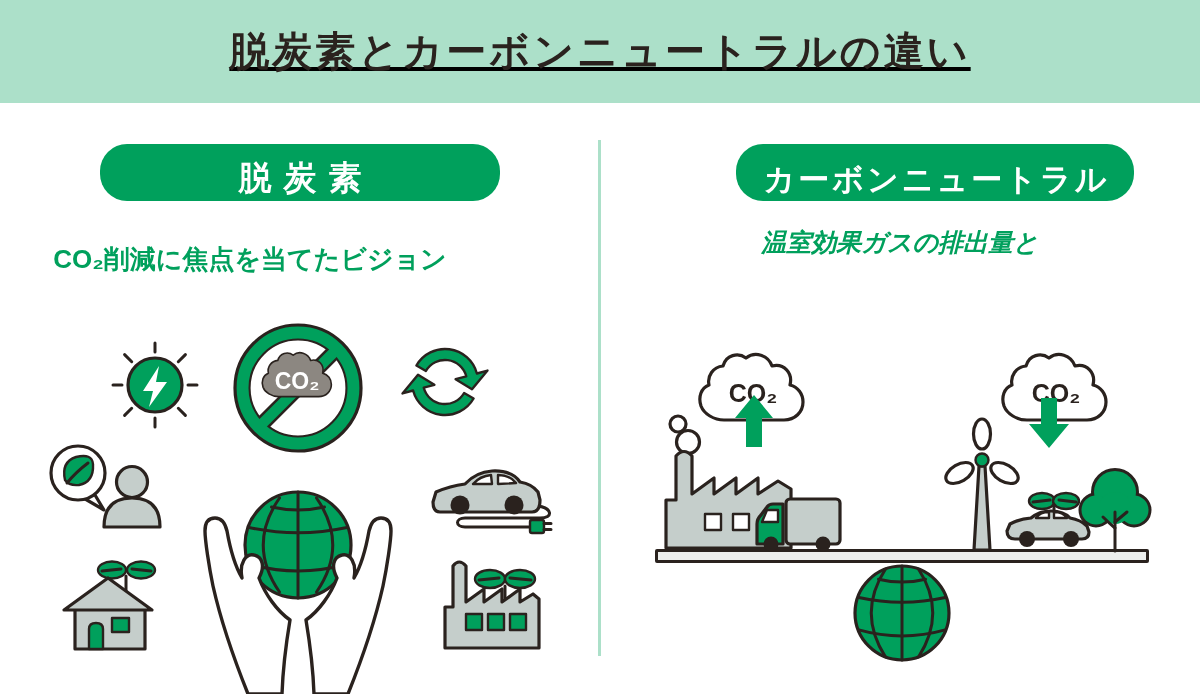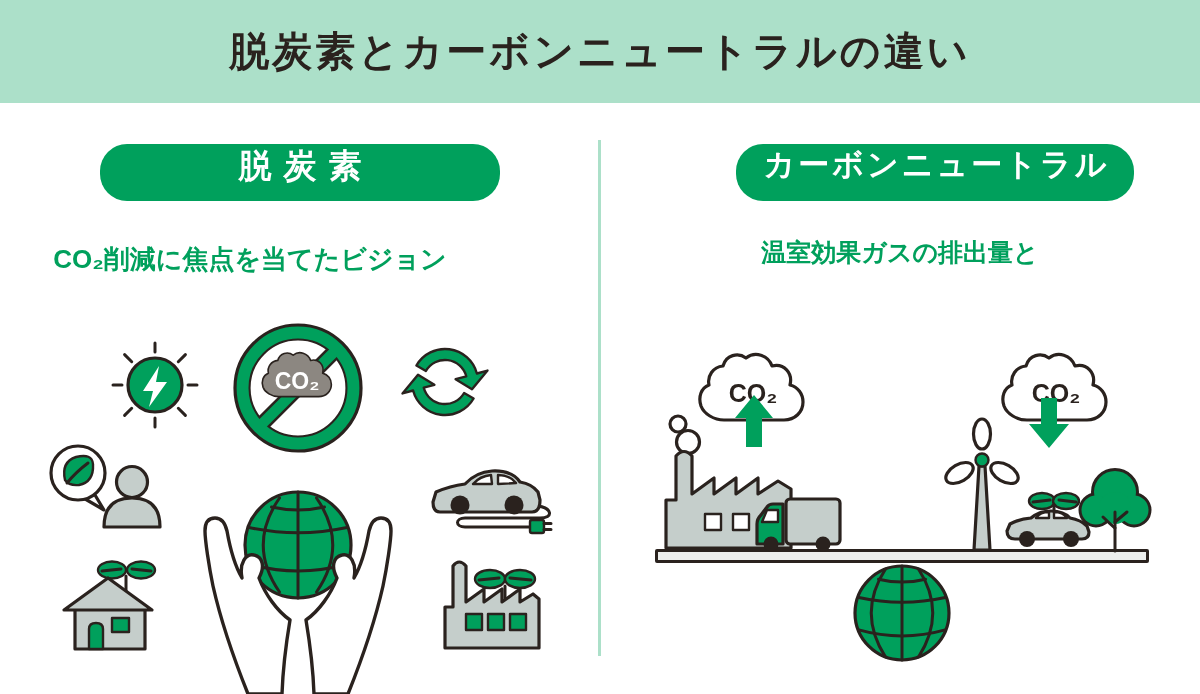--- a/index.html
+++ b/index.html
@@ -1,28 +1,28 @@
 <!DOCTYPE html>
 <html style="--band: #ACE0C9; --green: #00A05C; --outline: #2A221E; --gray: #C5CECB; --cloud_gray: #8C8781; --plank: #EDEEEC;"><head>
 <meta charset="utf-8">
 <style>
   html,body{margin:0;padding:0;}
   .canvas{position:relative;width:1200px;height:694px;background:#ffffff;overflow:hidden;
     font-family:"Liberation Sans","DejaVu Sans",sans-serif;}
   .band{position:absolute;left:0;top:0;width:1200px;height:103px;background:var(--band);
-    display:flex;align-items:center;justify-content:center;}
+    display:flex;align-items:center;justify-content:center;text-decoration:underline;}
   .band h1{margin:0;font-size:40px;font-weight:700;letter-spacing:3px;color:var(--outline);}
   .divider{position:absolute;left:598px;top:140px;width:3px;height:516px;background:var(--band);}
   .pill{position:absolute;height:57px;border-radius:27px;background:var(--green);color:#fff;
-    display:flex;align-items:flex-start;justify-content:center;font-weight:700;}
+    display:flex;align-items:flex-end;justify-content:center;font-weight:700;}
   .pill.pl{left:100px;top:144px;width:400px;font-size:33px;letter-spacing:12px;text-indent:12px;}
   .pill.pr{left:702px;top:144px;width:398px;font-size:31px;letter-spacing:3px;text-indent:3px;margin-left:34px;}
   .subtitle{position:absolute;color:var(--green);font-weight:700;text-align:center;}
   .subtitle.sl{left:0;top:216px;width:500px;font-size:26px;}
-  .subtitle.sr{left:600px;top:236px;width:600px;font-size:25px;line-height:33px;}
+  .subtitle.sr{left:600px;top:226px;width:600px;font-size:25px;line-height:33px;font-style:italic;}
   .icon{position:absolute;}
   .plank{position:absolute;left:655px;top:549px;width:494px;height:14px;background:var(--plank);
     border:3px solid var(--outline);border-radius:2px;box-sizing:border-box;}
   svg .o{stroke:var(--outline);stroke-width:3.2;stroke-linejoin:round;stroke-linecap:round;}
   svg .o2{stroke:var(--outline);stroke-width:2.4;stroke-linejoin:round;stroke-linecap:round;}
   svg .th{stroke:var(--outline);stroke-width:3;stroke-linecap:round;fill:none;}
   svg .fn{fill:none}
   svg .fw{fill:#ffffff}
   svg .fg{fill:var(--green)}
   svg .fy{fill:var(--gray)}

